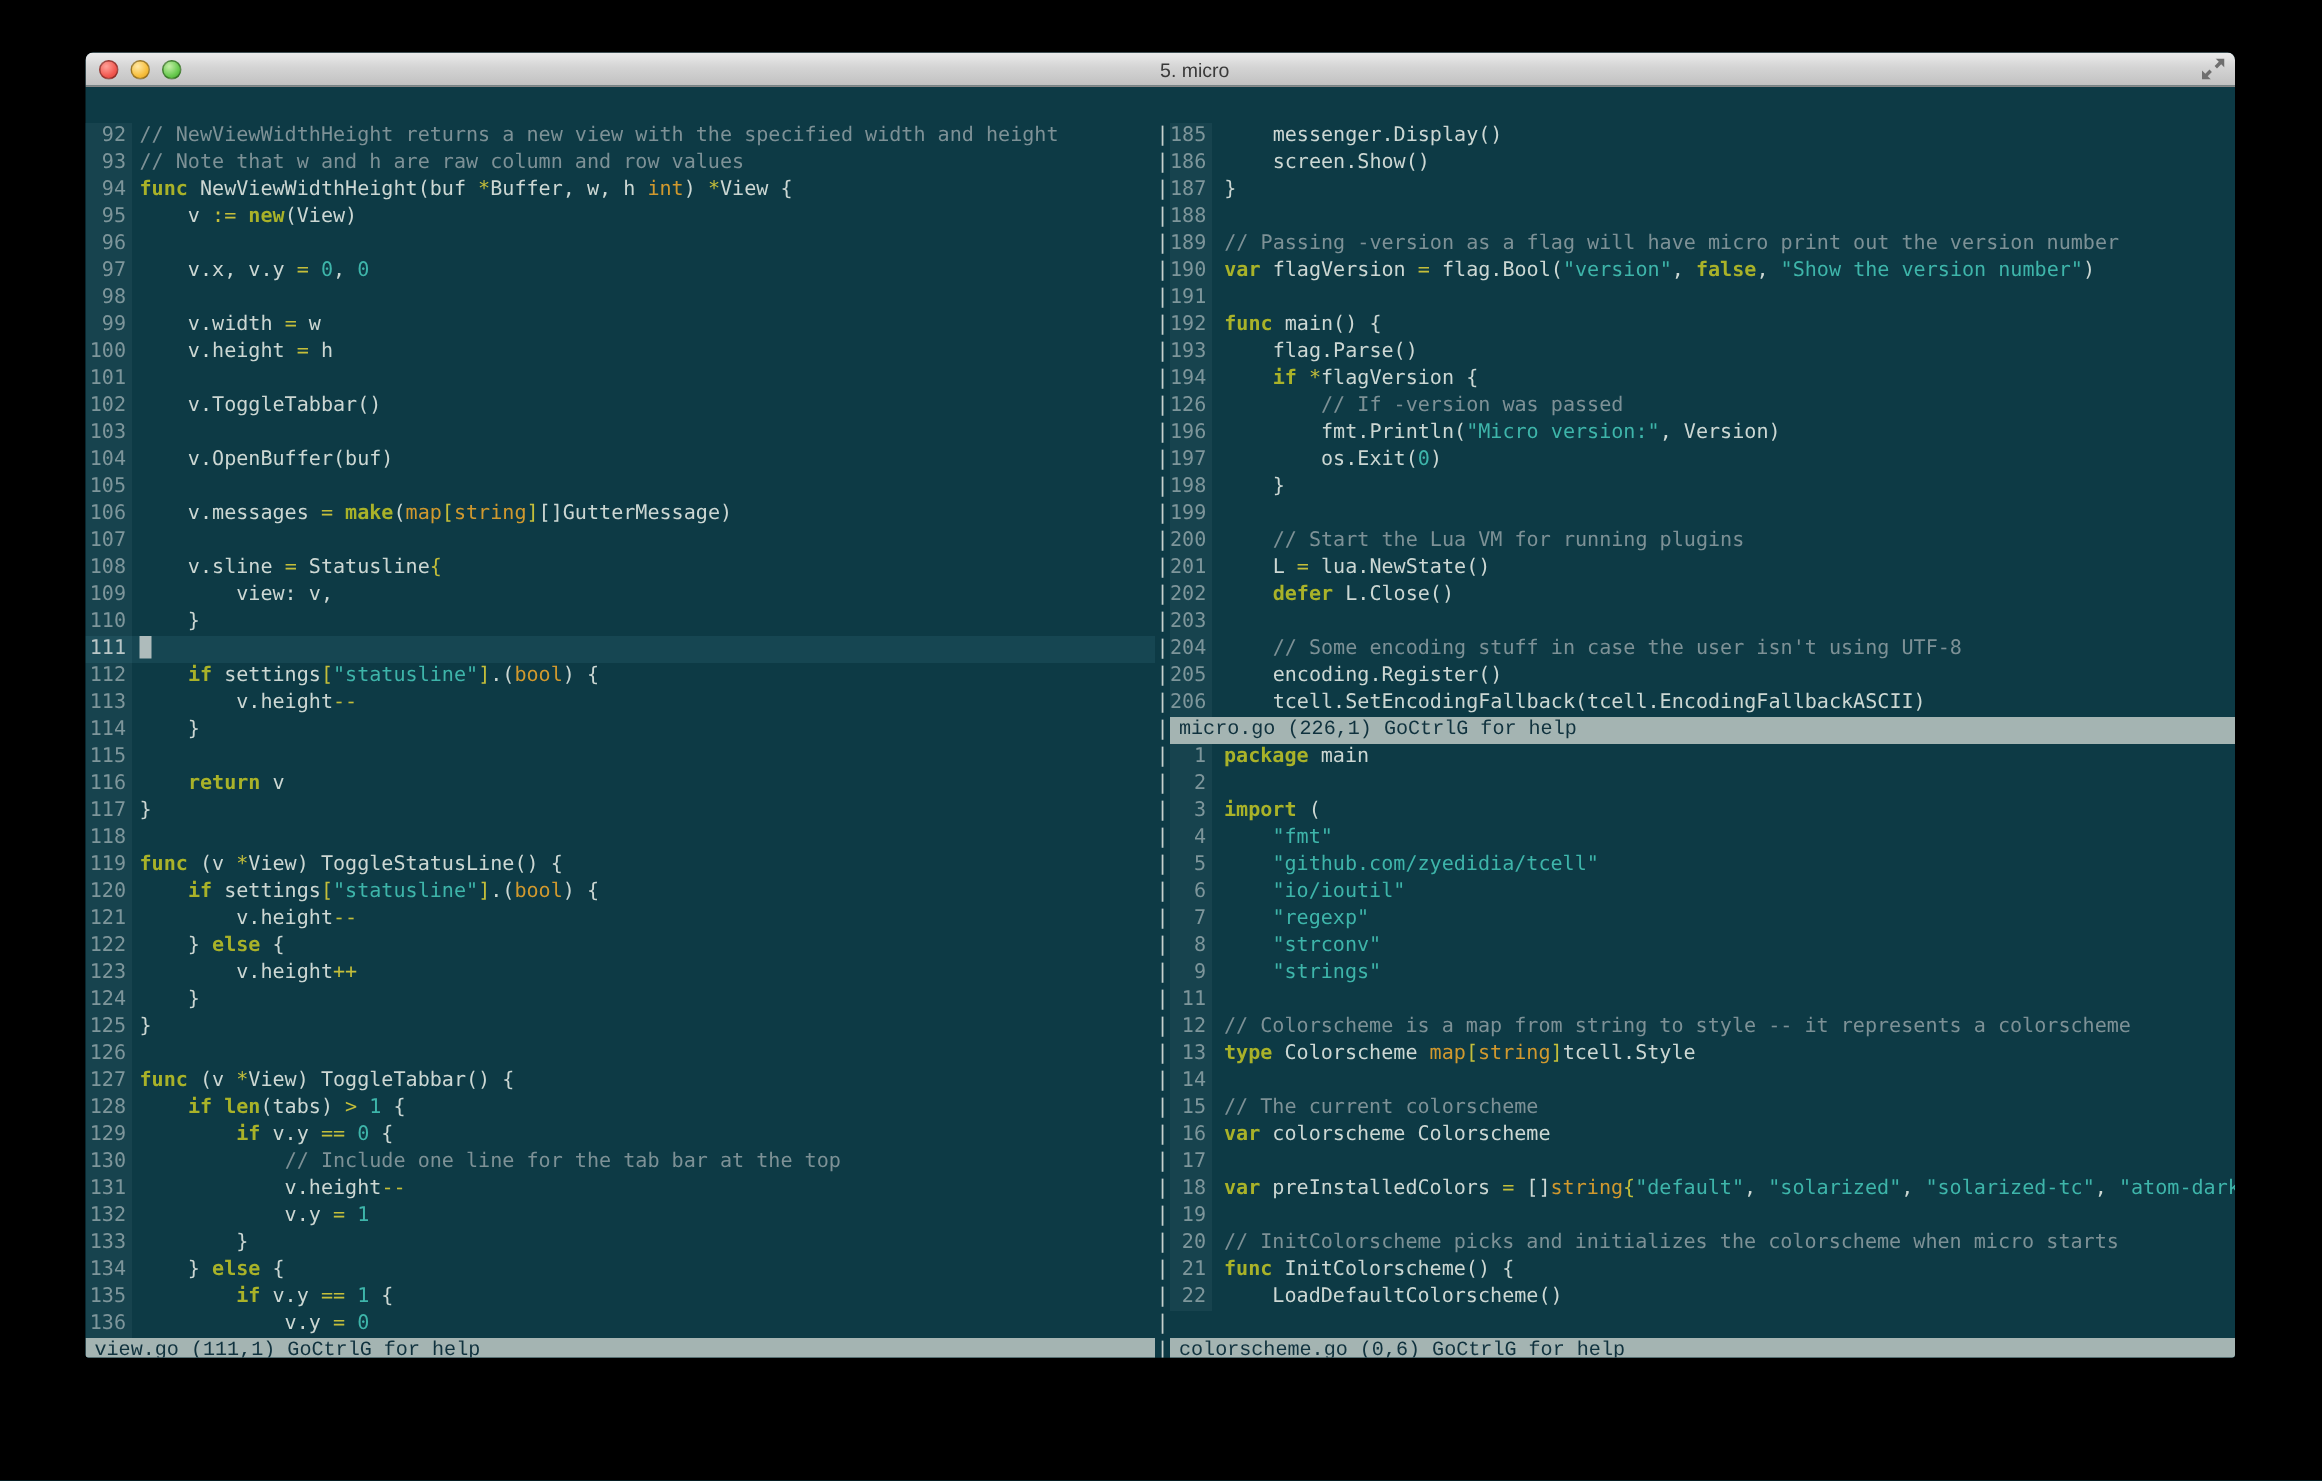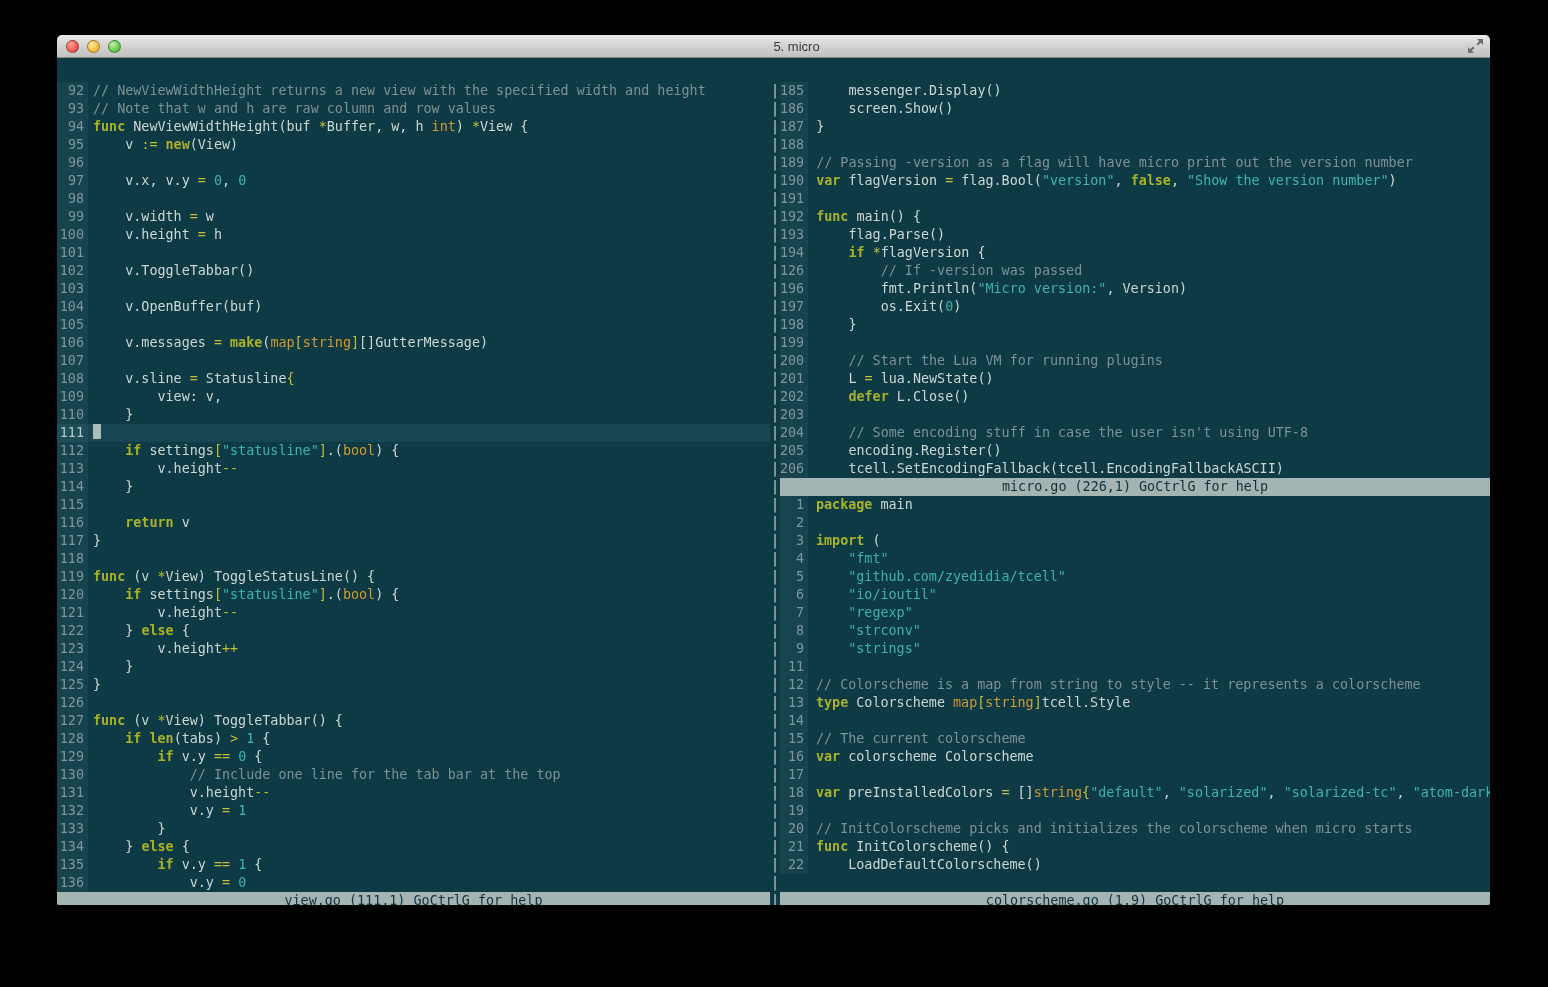--- a/index.html
+++ b/index.html
@@ -38,21 +38,21 @@
   .row.cur{background:var(--curline-bg);}
   .row.cur .gut{background:var(--curline-gutter-bg);color:var(--curline-num);}
   .cursor{display:inline-block;width:8px;height:15px;background:var(--cursor);vertical-align:-2px;}
   .tok-k{color:var(--keyword);font-weight:bold;} .tok-t{color:var(--type);} .tok-s{color:var(--string);}
   .tok-n{color:var(--number);} .tok-c{color:var(--comment);} .tok-o{color:var(--operator);}
   .tok-d{color:var(--text);}
   .divider{position:absolute;left:713px;top:0;width:10px;height:828px;color:var(--divider-fg);
            text-align:center;overflow:hidden;}
   .dvrow{height:18px;line-height:18px;}
   .sbar{position:absolute;height:18px;line-height:18px;background:var(--statusbar-bg);
-        color:var(--statusbar-fg);display:flex;justify-content:center;padding:0 21px;}
+        color:var(--statusbar-fg);display:flex;justify-content:flex-start;padding:0 6px;font-family:Liberation Mono, monospace;}
   #bar-view{left:0;top:810px;width:713px;}
   #bar-micro{left:723px;top:396px;width:710px;}
   #bar-colorscheme{left:723px;top:810px;width:710px;}
 </style>
 </head>
 <body>
 
 <div class="window">
   <div class="titlebar">
     <div class="lights">
@@ -219,17 +219,17 @@
 
     <div class="sbar" id="bar-micro">
       <span>micro.go (226,1) Go</span>
       <span>CtrlG for help</span>
     </div>
     <div class="sbar" id="bar-view">
       <span>view.go (111,1) Go</span>
       <span>CtrlG for help</span>
     </div>
     <div class="sbar" id="bar-colorscheme">
-      <span>colorscheme.go (1,9) Go</span>
+      <span>colorscheme.go (0,6) Go</span>
       <span>CtrlG for help</span>
     </div>
   </div>
 </div>
 
 </body></html>

